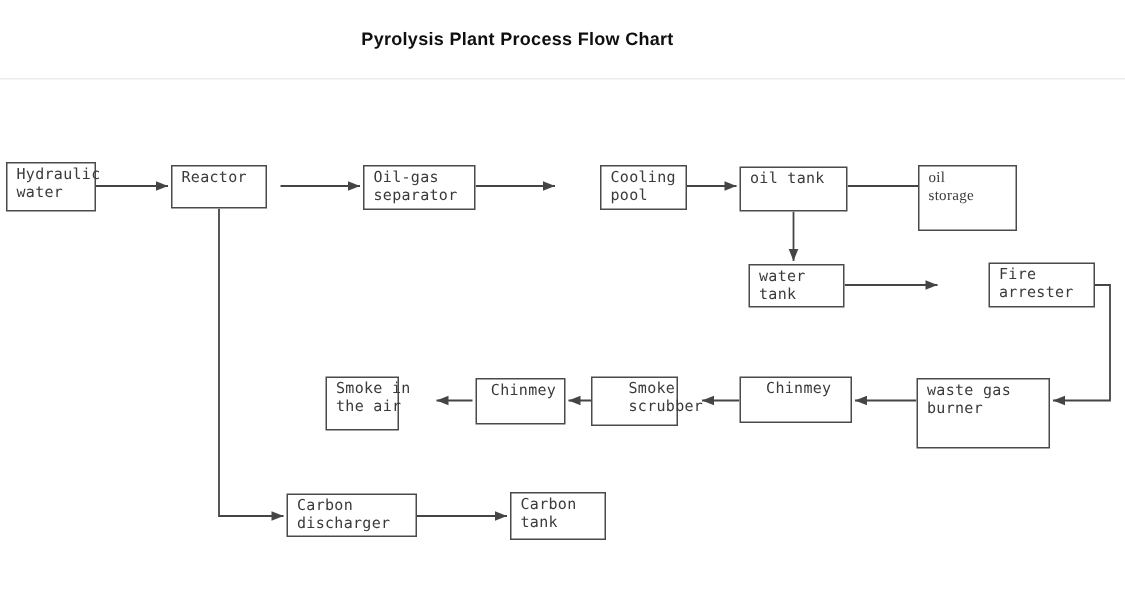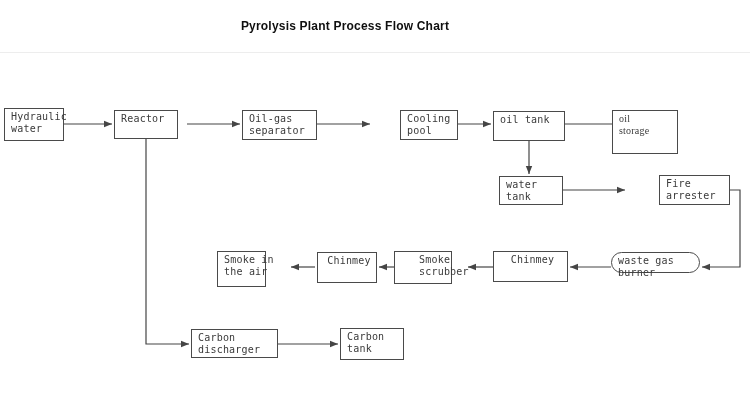--- a/index.html
+++ b/index.html
@@ -139,21 +139,21 @@
     <div class="node center" style="left: 317px; top: 252px; width: 60px; height: 31px;">
       <div class="line">Chinmey</div>
     </div>
     <div class="node" style="left: 394px; top: 251px; width: 58px; height: 33px; padding-left: 24px;">
       <div class="line">Smoke</div>
       <div class="line">scrubber</div>
     </div>
     <div class="node center" style="left: 493px; top: 251px; width: 75px; height: 31px;">
       <div class="line">Chinmey</div>
     </div>
-    <div class="node" style="left: 611px; top: 252px; width: 89px; height: 21px; border-radius: 13px;">
+    <div class="node" style="left: 611px; top: 252px; width: 89px; height: 47px;">
       <div class="line">waste gas</div>
       <div class="line">burner</div>
     </div>
     <div class="node" style="left: 191px; top: 329px; width: 87px; height: 29px;">
       <div class="line">Carbon</div>
       <div class="line">discharger</div>
     </div>
     <div class="node" style="left: 340px; top: 328px; width: 64px; height: 32px;">
       <div class="line">Carbon</div>
       <div class="line">tank</div>

